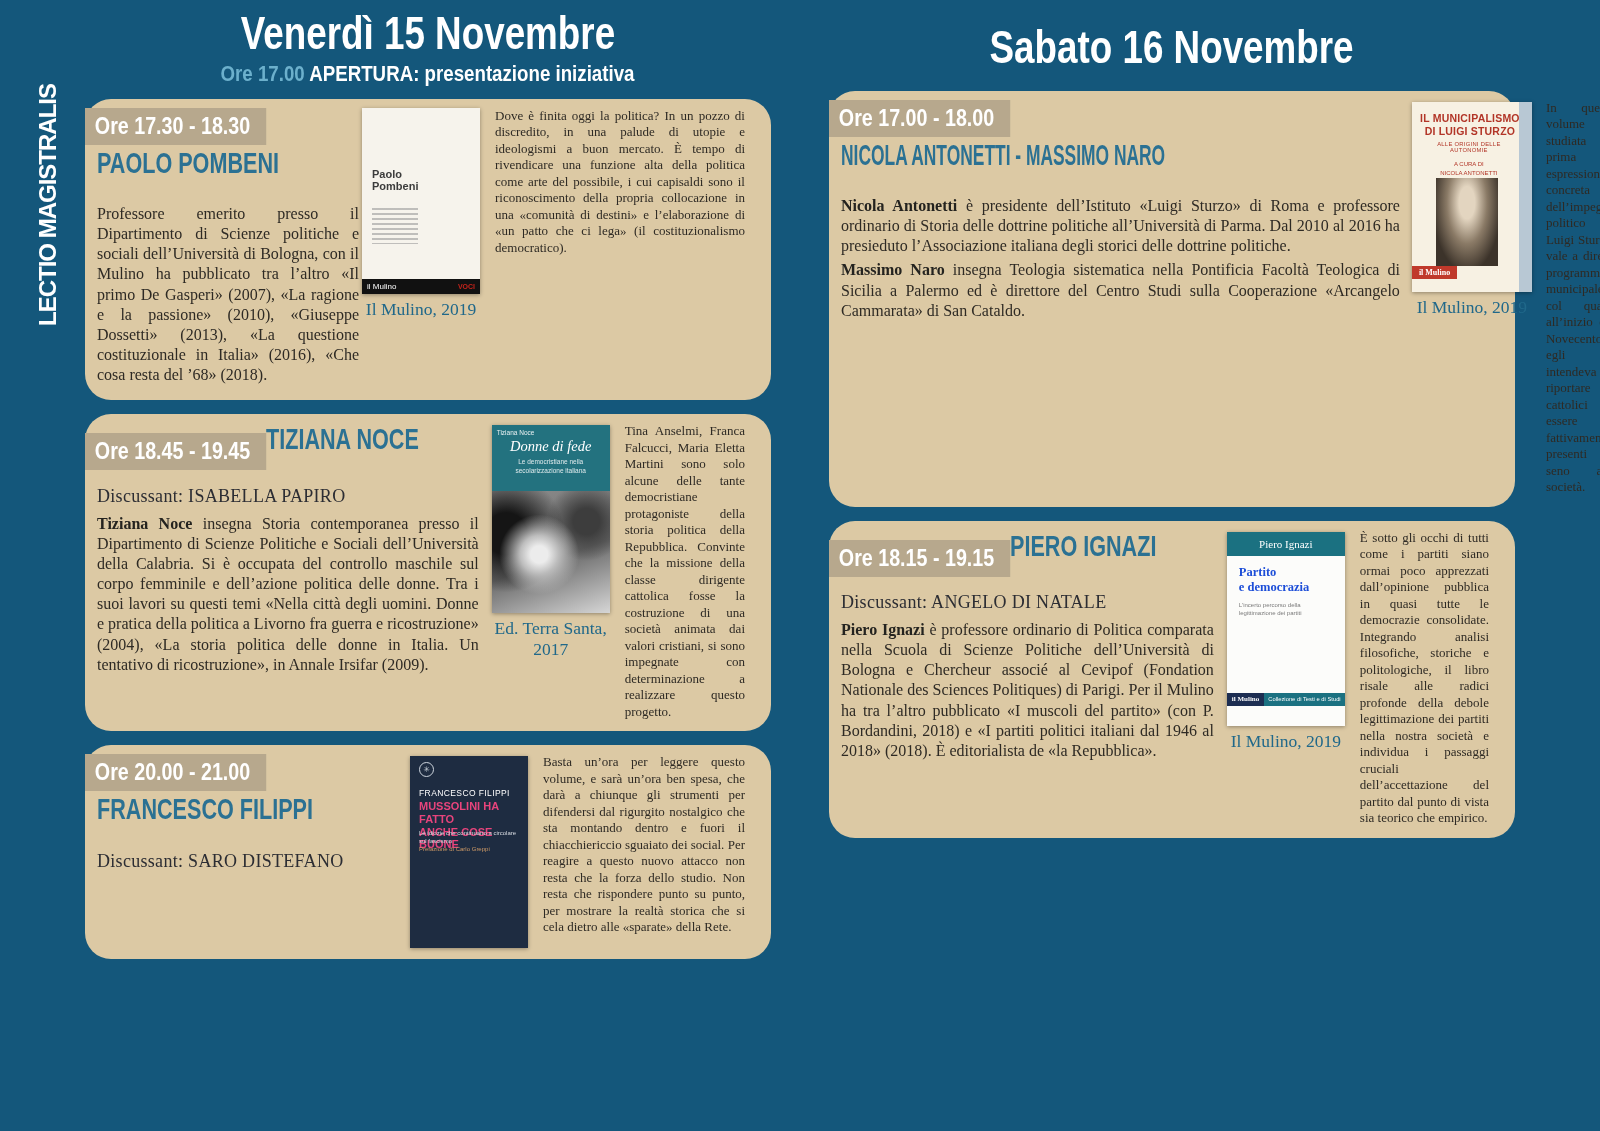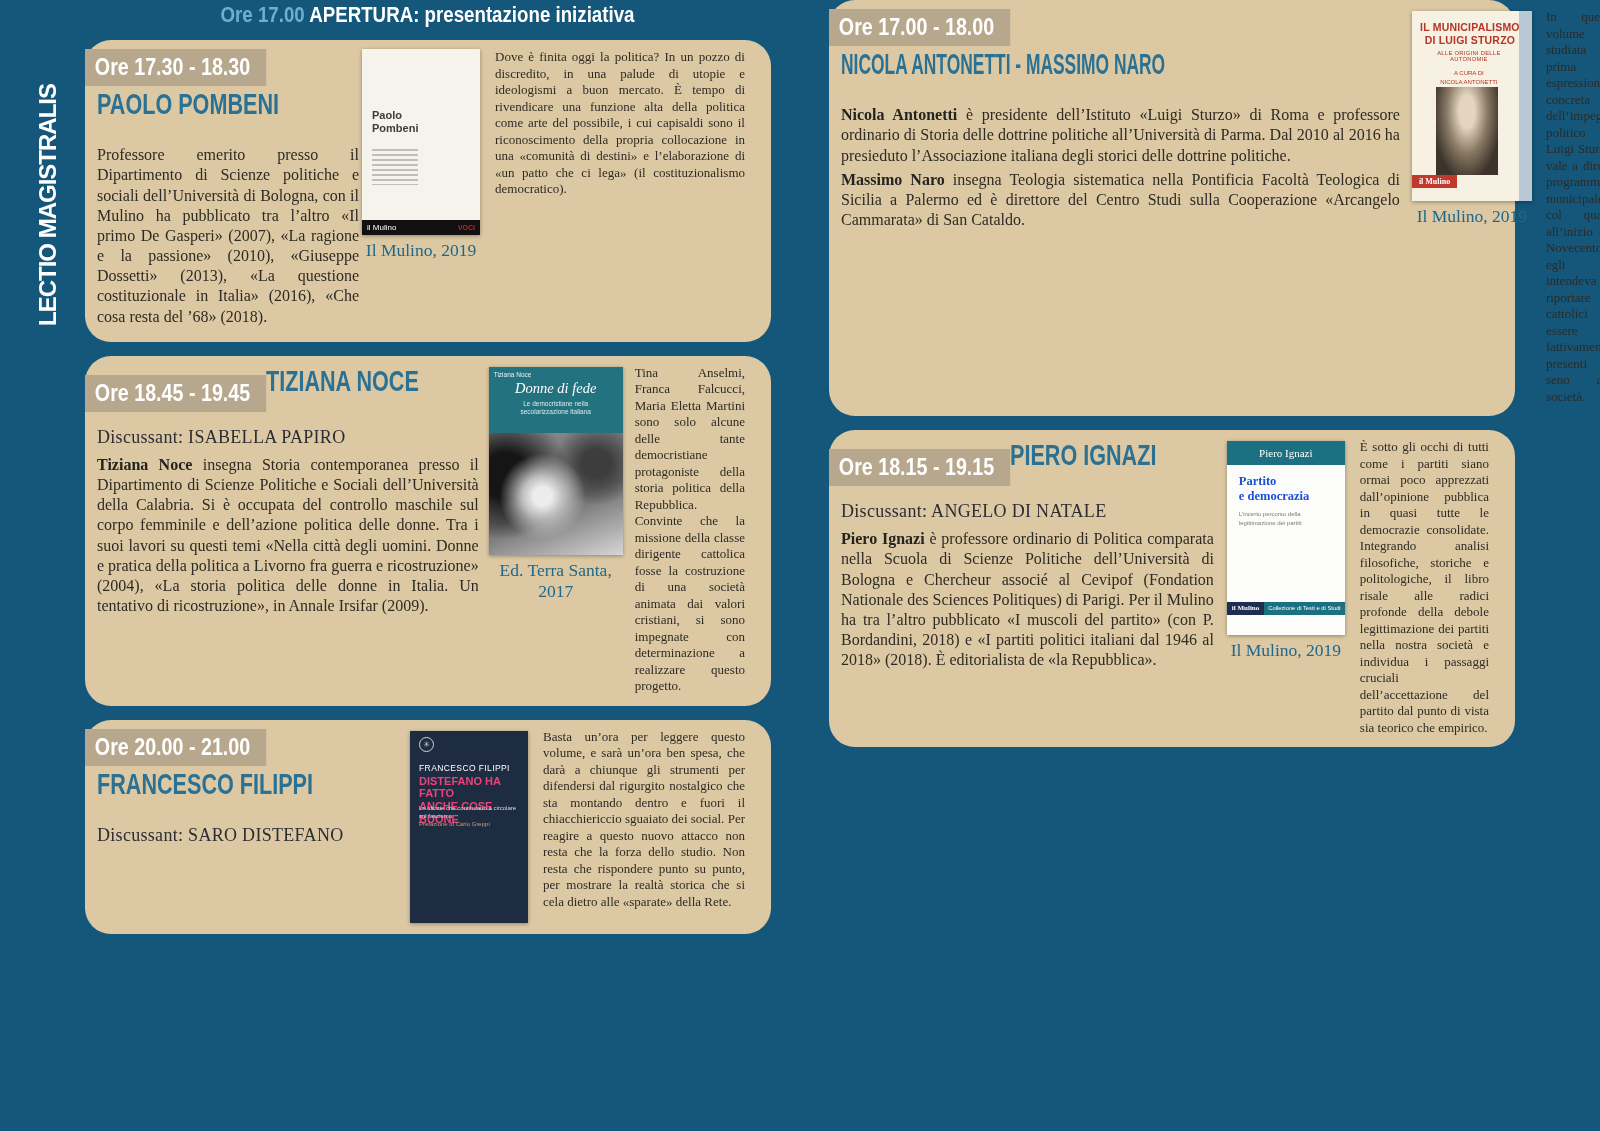--- a/index.html
+++ b/index.html
@@ -57,21 +57,21 @@
   .b1-lines{position:absolute;left:10px;top:100px;width:46px;height:36px;opacity:.6;
     background:repeating-linear-gradient(#9a9a9a 0 1.5px, transparent 1.5px 5px);}
   .b1-rot{position:absolute;right:14px;bottom:16px;width:158px;transform:rotate(-90deg);transform-origin:bottom right;}
   .b1-t1{color:#c5231b;font-weight:bold;font-size:15px;line-height:1;}
   .b1-t2{color:#c5231b;font-weight:bold;font-size:27px;line-height:.95;letter-spacing:-1px;}
   .b1-band{position:absolute;left:0;right:0;bottom:0;height:15px;background:#111;color:#fff;
     font-size:8px;line-height:15px;padding:0 5px;display:flex;justify-content:space-between;}
   .b1-voci{color:#c5231b;font-weight:bold;font-size:7px;}
 
   
-  .cv-b2{width:134px;height:188px;background:#c9c9c9;}
+  .cv-b2{width:118px;height:188px;background:#c9c9c9;}
   .b2-band{position:absolute;top:0;left:0;right:0;height:66px;background:#23727f;color:#fff;}
   .b2-author{position:absolute;top:4px;left:5px;font-size:6.5px;opacity:.9;}
   .b2-title{margin-top:13px;text-align:center;font-family:"Liberation Serif",serif;font-style:italic;font-size:14.5px;}
   .b2-sub{margin-top:3px;text-align:center;font-size:6.5px;opacity:.85;padding:0 10px;line-height:1.35;}
   .b2-photo{position:absolute;top:66px;left:0;right:0;bottom:0;
     background:
       radial-gradient(circle at 40% 52%, #ececec 0 9%, #bdbdbd 20%, transparent 42%),
       radial-gradient(circle at 12% 35%, #151515 0 16%, transparent 45%),
       radial-gradient(circle at 80% 25%, #3d3d3d 0 10%, transparent 30%),
       linear-gradient(160deg, #8f8f8f, #6a6a6a 55%, #d6d6d6);}
@@ -109,20 +109,21 @@
   .b6-foot{position:absolute;bottom:20px;left:0;right:0;height:13px;display:flex;}
   .b6-pub{background:#1d2e52;color:#fff;font-family:"Liberation Serif",serif;font-weight:bold;font-size:7px;line-height:13px;padding:0 5px;}
   .b6-series{flex:1;background:#1b7181;color:#fff;font-size:5.8px;line-height:13px;padding-left:4px;}
 </style>
 </head>
 <body>
 
 <div class="lectio">LECTIO MAGISTRALIS</div>
 
 <div class="col col-left">
+  <div class="day-title"><span>Venerdì 15 Novembre</span></div>
   <div class="opening">
     <span class="inner"><span class="time">Ore 17.00</span>
     <span class="label">APERTURA: presentazione iniziativa</span></span>
   </div>
 
   <section class="event">
     <div class="event-main">
       <div class="time-strip">Ore 17.30 - 18.30</div>
       <h2 class="speaker"><span>PAOLO POMBENI</span></h2>
       <p class="bio"><span>Professore emerito presso il Dipartimento di Scienze politiche e sociali dell’Università di Bologna, con il Mulino ha pubblicato tra l’altro «Il primo De Gasperi» (2007), «La ragione e la passione» (2010), «Giuseppe Dossetti» (2013), «La questione costituzionale in Italia» (2016), «Che cosa resta del ’68» (2018).</span></p>
@@ -173,36 +174,37 @@
       <div class="time-strip">Ore 20.00 - 21.00</div>
       <h2 class="speaker"><span>FRANCESCO FILIPPI</span></h2>
       <div class="discussant">Discussant: SARO DISTEFANO</div>
       
     </div>
     <figure class="book-fig">
       <div class="cv cv-b3">
         <div class="b3-logo">✳</div>
         <div class="b3-author">FRANCESCO FILIPPI</div>
         <div class="b3-title">
-          <div>DISTEFANO HA FATTO</div>
+          <div>MUSSOLINI HA FATTO</div>
           <div>ANCHE COSE BUONE</div>
         </div>
         <div class="b3-sub">Le idiozie che continuano a circolare sul fascismo</div>
         <div class="b3-preface">Prefazione di Carlo Greppi</div>
         <div class="b3-photo"></div>
 
       </div>
 
     </figure>
     <p class="desc">Basta un’ora per leggere questo volume, e sarà un’ora ben spesa, che darà a chiunque gli strumenti per difendersi dal rigurgito nostalgico che sta montando dentro e fuori il chiacchiericcio sguaiato dei social. Per reagire a questo nuovo attacco non resta che la forza dello studio. Non resta che rispondere punto su punto, per mostrare la realtà storica che si cela dietro alle «sparate» della Rete.</p>
   </section>
 
 </div>
 
 <div class="col col-right">
+  <div class="day-title"><span>Sabato 16 Novembre</span></div>
 
   <section class="event">
     <div class="event-main">
       <div class="time-strip">Ore 17.00 - 18.00</div>
       <h2 class="speaker long"><span>NICOLA ANTONETTI - MASSIMO NARO</span></h2>
       <p class="bio"><b>Nicola Antonetti</b><span> è presidente dell’Istituto «Luigi Sturzo» di Roma e professore ordinario di Storia delle dottrine politiche all’Università di Parma. Dal 2010 al 2016 ha presieduto l’Associazione italiana degli storici delle dottrine politiche.</span></p>
       <p class="bio"><b>Massimo Naro</b><span> insegna Teologia sistematica nella Pontificia Facoltà Teologica di Sicilia a Palermo ed è direttore del Centro Studi sulla Cooperazione «Arcangelo Cammarata» di San Cataldo.</span></p>
     </div>
     <figure class="book-fig">
       <div class="cv cv-b5">

